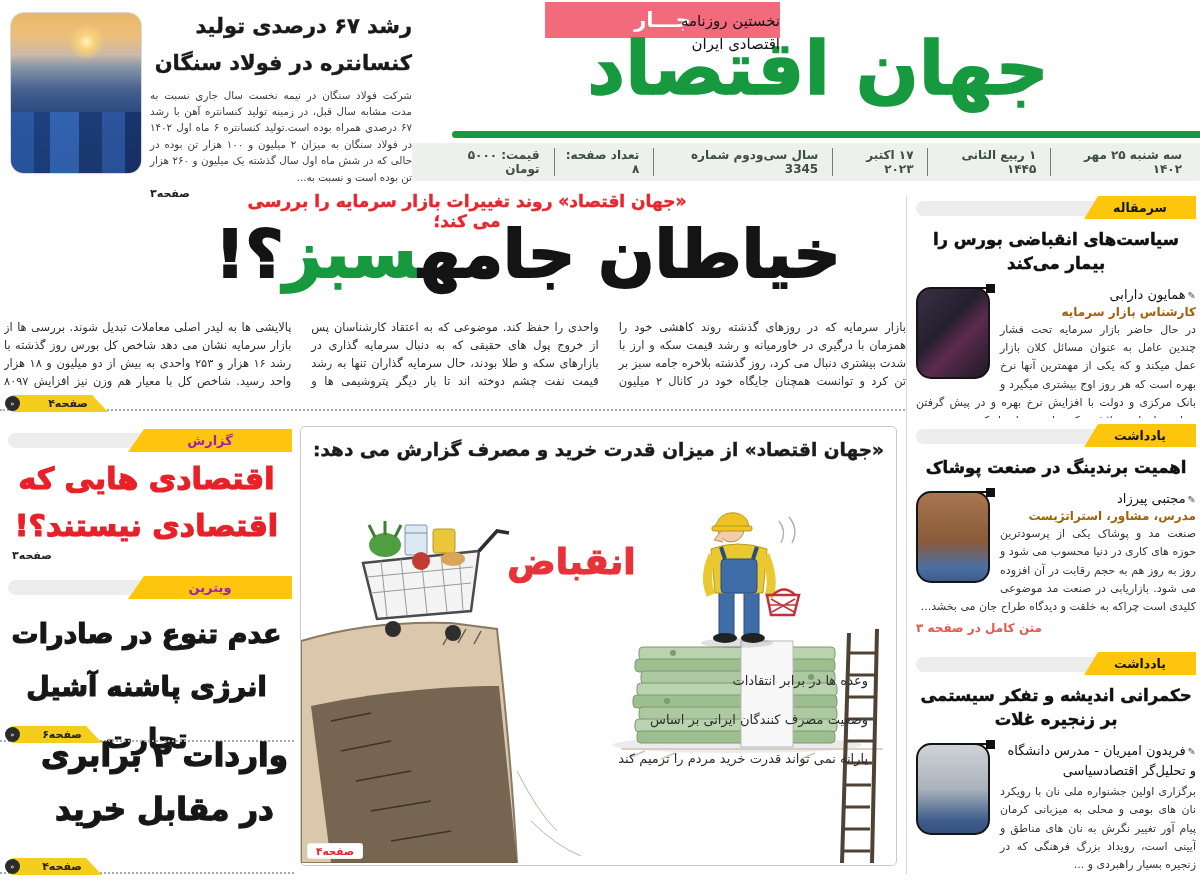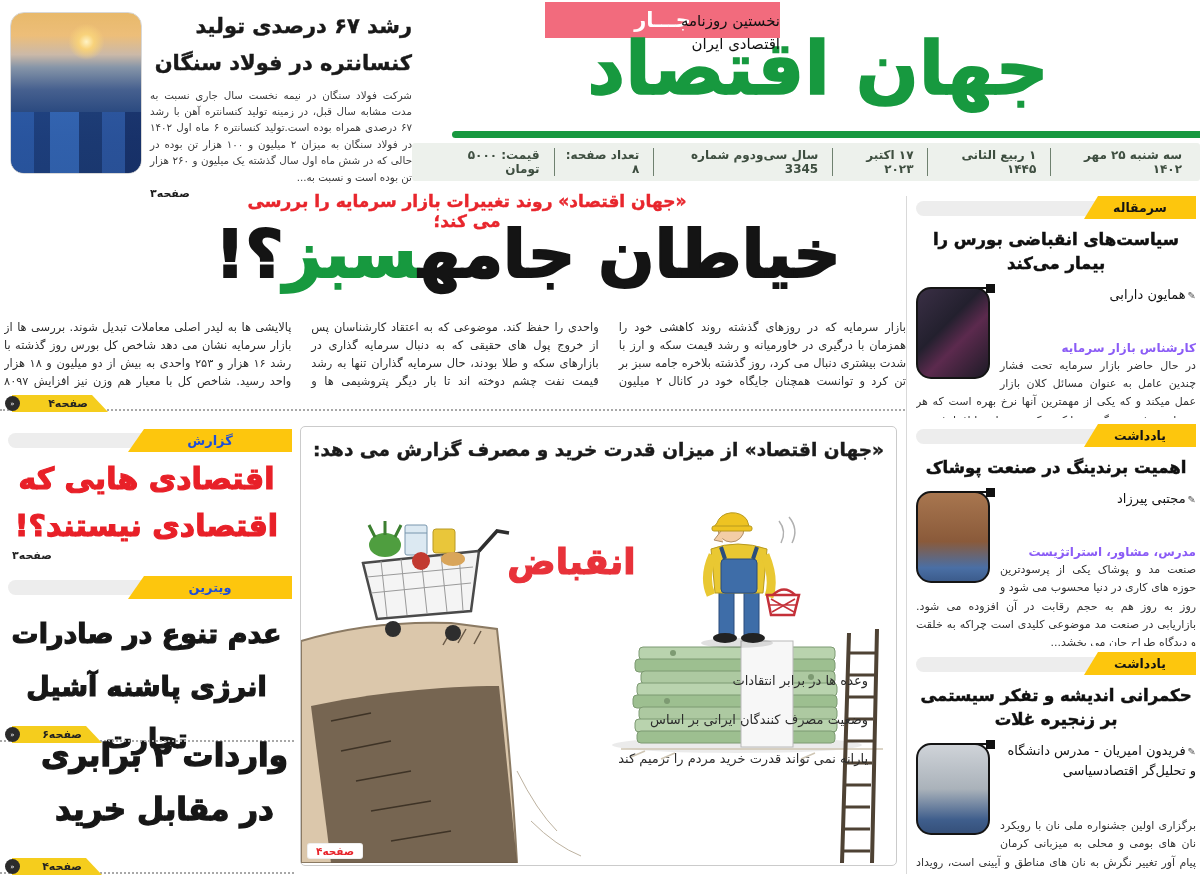--- a/index.html
+++ b/index.html
@@ -60,21 +60,21 @@
   .cartoon-svg { position:absolute; left:0; top:44px; width:594px; height:392px; }
   .cartoon-red { position:absolute; left:188px; top:108px; width:165px; text-align:center; font-size:36px; font-weight:bold;
     color:#e8323a; -webkit-text-stroke:1.2px #e8323a; line-height:1.5; }
   .captions { position:absolute; right:28px; top:246px; width:250px; text-align:right; font-size:13px; color:#2c2c2c; }
   .captions div { margin-bottom:24px; }
   .red-badge { position:absolute; left:7px; bottom:7px; background:#fff; color:#e8262d; font-size:10.5px; font-weight:bold;
     padding:1px 8px; border-radius:2px; box-shadow:0 0 0 1px #eee; z-index:2; }
 
   
   .sec-bar { position:absolute; background:#ededed; border-radius:8px; height:15px; }
-  .sec-tab { position:absolute; height:23px; background:#fdc60d; color:#1d4ed8; font-size:13px; font-weight:bold;
+  .sec-tab { position:absolute; height:23px; background:#fdc60d; color:#a21caf; font-size:13px; font-weight:bold;
     display:flex; align-items:center; justify-content:center; clip-path:polygon(16px 0,100% 0,100% 100%,0 100%); }
 
   
   .report-h { position:absolute; left:0; top:456px; width:293px; text-align:center; font-size:30px; font-weight:bold;
     color:#e82028; -webkit-text-stroke:1.2px #e82028; line-height:1.55; }
   .report-p { position:absolute; left:12px; top:549px; font-size:11px; font-weight:bold; color:#222; }
   .vit-h1 { position:absolute; left:0; top:608px; width:293px; text-align:center; font-size:27px; font-weight:bold;
     color:#171717; -webkit-text-stroke:1.2px #171717; line-height:1.95; }
   .vit-h2 { position:absolute; left:0; top:728px; width:293px; text-align:center; font-size:31px; font-weight:bold;
     color:#171717; -webkit-text-stroke:1.3px #171717; line-height:1.75;padding-left:36px; }
@@ -89,21 +89,21 @@
   .sb-content { margin-top:9px; }
   .photo-wrap { float:left; position:relative; margin:2px 10px 4px 0; }
   .author-photo { width:74px; height:92px; border:2px solid #151515; border-radius:15px; display:block; }
   .photo-wrap::after { content:""; position:absolute; top:-3px; right:-5px; width:9px; height:9px; background:#111; }
   .photo-wrap::before { content:""; position:absolute; top:0; right:4px; width:26px; height:2px; background:#111; }
   .p0 { background:linear-gradient(135deg,#3a2f45 0%,#23202e 40%,#5c2a4e 60%,#1d1b26 100%); }
   .p1 { background:linear-gradient(180deg,#a8764f 0%,#8a5a3a 55%,#4a6fa5 85%,#3c5c8c 100%); }
   .p2 { background:linear-gradient(180deg,#cfd3d8 0%,#aab2ba 50%,#3f5e8c 85%,#35507a 100%); }
   .sb-author { font-size:13px; font-weight:normal; color:#111; line-height:1.55; }
   .pen { font-size:10px; color:#555; margin-left:2px; }
-  .sb-role { font-size:12px; font-weight:bold; color:#8b5cf6;margin-top:36px; }
+  .sb-role { font-size:12px; font-weight:bold; color:#a16207; }
   .sb-body { font-size:11px; line-height:1.66; text-align:justify; color:#333; margin-top:2px; }
   .sb-link { margin-top:5px; font-size:12px; font-weight:bold; color:#e25a4b; text-align:left; clear:none; }
 </style>
 </head>
 <body>
 
 <div class="page">
 
   <div class="steel">
     <div class="steel-photo"></div>

